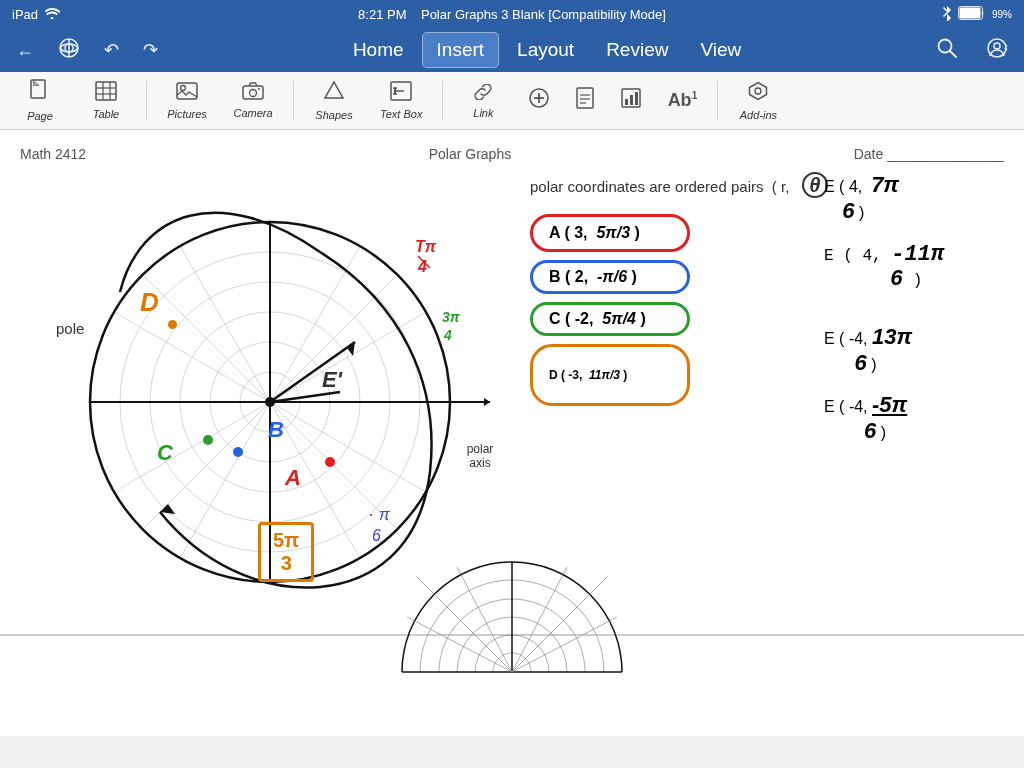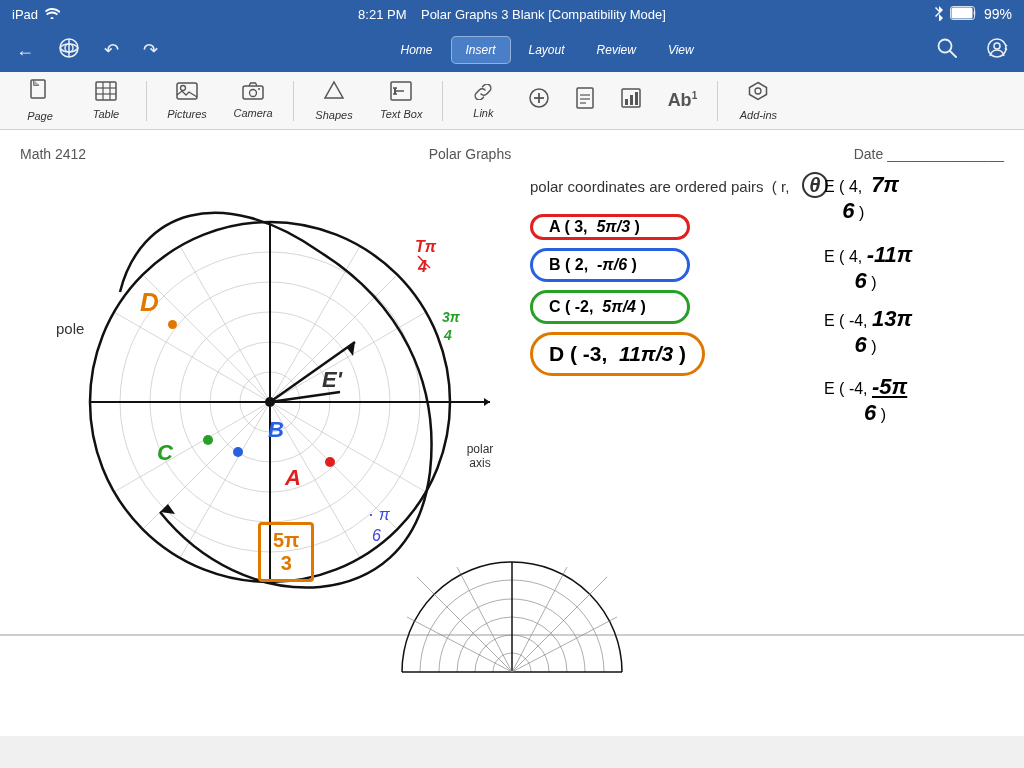--- a/index.html
+++ b/index.html
@@ -39,25 +39,24 @@
       font-size: 18px;
       cursor: pointer;
       padding: 4px 8px;
       border-radius: 4px;
       opacity: 0.9;
     }
     .nav-tab {
       color: white;
       background: transparent;
       border: none;
-      font-size: 12px;
+      font-size: 19px;
       cursor: pointer;
       padding: 6px 14px;
       border-radius: 5px;
-      font-style: italic;
     }
     .nav-tab.active {
       background: #4a7ec7;
       border: 1px solid rgba(255,255,255,0.4);
     }
 
     
     #toolbar {
       background: #f7f7f7;
       border-bottom: 1px solid #d0d0d0;
@@ -132,21 +131,21 @@
         <path d="M5 1l4 4-4 4 4 4-4 4V9L2 12l-1-1 4-4-4-4 1-1 3 3V1z"></path>
       </svg>
     </span>
     <span>
       <svg width="28" height="14" viewBox="0 0 28 14" fill="none">
         <rect x="0.5" y="0.5" width="24" height="13" rx="2.5" stroke="white" stroke-opacity="0.8"></rect>
         <rect x="1.5" y="1.5" width="21" height="11" rx="1.5" fill="white"></rect>
         <path d="M25.5 4.5v5a2 2 0 0 1 0-5z" fill="white" opacity="0.4"></path>
       </svg>
     </span>
-    <span style="font-size:14px;">99%</span>
+    <span style="font-size:10px;">99%</span>
   </div>
 </div>
 
 <div id="nav-bar">
   <div class="nav-left">
     <button class="nav-btn">←</button>
     <button class="nav-btn">
       <svg width="22" height="22" viewBox="0 0 22 22" fill="none">
         <circle cx="11" cy="11" r="9" stroke="white" stroke-width="1.5"></circle>
         <path d="M7 11a4 4 0 0 0 4 4 4 4 0 0 0 4-4 4 4 0 0 0-4-4 4 4 0 0 0-4 4z" stroke="white" stroke-width="1.5"></path>
@@ -434,45 +433,45 @@
       <div style="position:relative; flex:1; padding-top:0px;">
 
         
         <div style="font-size:15px; color:#333; margin-bottom:16px; white-space:nowrap;">
           polar coordinates are ordered pairs &nbsp;( r, &nbsp;
           <span style="font-size:20px; border:2px solid #333; border-radius:50%; width:26px; height:26px; display:inline-flex; align-items:center; justify-content:center; font-style:italic; font-weight:bold;">θ</span>
         </div>
 
         
         
-        <div style="border:3px solid #e02020; border-radius:22px; padding:1px 16px; margin-bottom:8px; display:inline-block; font-size:16px; font-weight:bold; min-width:160px;">
+        <div style="border:3px solid #e02020; border-radius:22px; padding:7px 16px; margin-bottom:8px; display:inline-block; font-size:16px; font-weight:bold; min-width:160px;">
           A ( 3, &nbsp;<span style="font-style:italic;">5π/3</span> )
         </div><br>
 
         
         <div style="border:3px solid #2860e0; border-radius:22px; padding:5px 16px; margin-bottom:8px; display:inline-block; font-size:16px; font-weight:bold; min-width:160px;">
           B ( 2, &nbsp;<span style="font-style:italic;">-π/6</span> )
         </div><br>
 
         
         <div style="border:3px solid #28a028; border-radius:22px; padding:5px 16px; margin-bottom:8px; display:inline-block; font-size:16px; font-weight:bold; min-width:160px;">
           C ( -2, &nbsp;<span style="font-style:italic;">5π/4</span> )
         </div><br>
 
         
-        <div style="border:3px solid #e07800; border-radius:22px; padding:7px 16px; margin-bottom:8px; display:inline-block; font-size:21px; font-weight:bold; min-width:160px;">
+        <div style="border:3px solid #e07800; border-radius:22px; padding:21px 16px; margin-bottom:8px; display:inline-block; font-size:12px; font-weight:bold; min-width:160px;">
           D ( -3, &nbsp;<span style="font-style:italic;">11π/3</span> )
         </div>
 
         
         <div style="position:absolute; right:0; top:0; width:180px;">
           <div style="font-size:16px; margin-bottom:18px;">
             E ( 4, &nbsp;<span style="font-size:22px; font-weight:bold; font-style:italic;">7π<br>&nbsp;&nbsp;&nbsp;6</span> )
           </div>
-          <div style="font-size:16px; margin-bottom:12px;">
+          <div style="font-size:16px; margin-bottom:32px;font-family:Liberation Mono, monospace;">
             E ( 4, <span style="font-size:22px; font-weight:bold; font-style:italic;">-11π<br>&nbsp;&nbsp;&nbsp;&nbsp;&nbsp;6</span> )
           </div>
           <div style="font-size:16px; margin-bottom:16px;">
             E ( -4, <span style="font-size:22px; font-weight:bold; font-style:italic;">13π<br>&nbsp;&nbsp;&nbsp;&nbsp;&nbsp;6</span> )
           </div>
           <div style="font-size:16px;">
             E ( -4, <span style="font-size:22px; font-weight:bold; font-style:italic; text-decoration:underline;">-5π</span><br>
             <span style="font-size:22px; font-weight:bold; font-style:italic; margin-left:40px;">6</span> )
           </div>
         </div>

